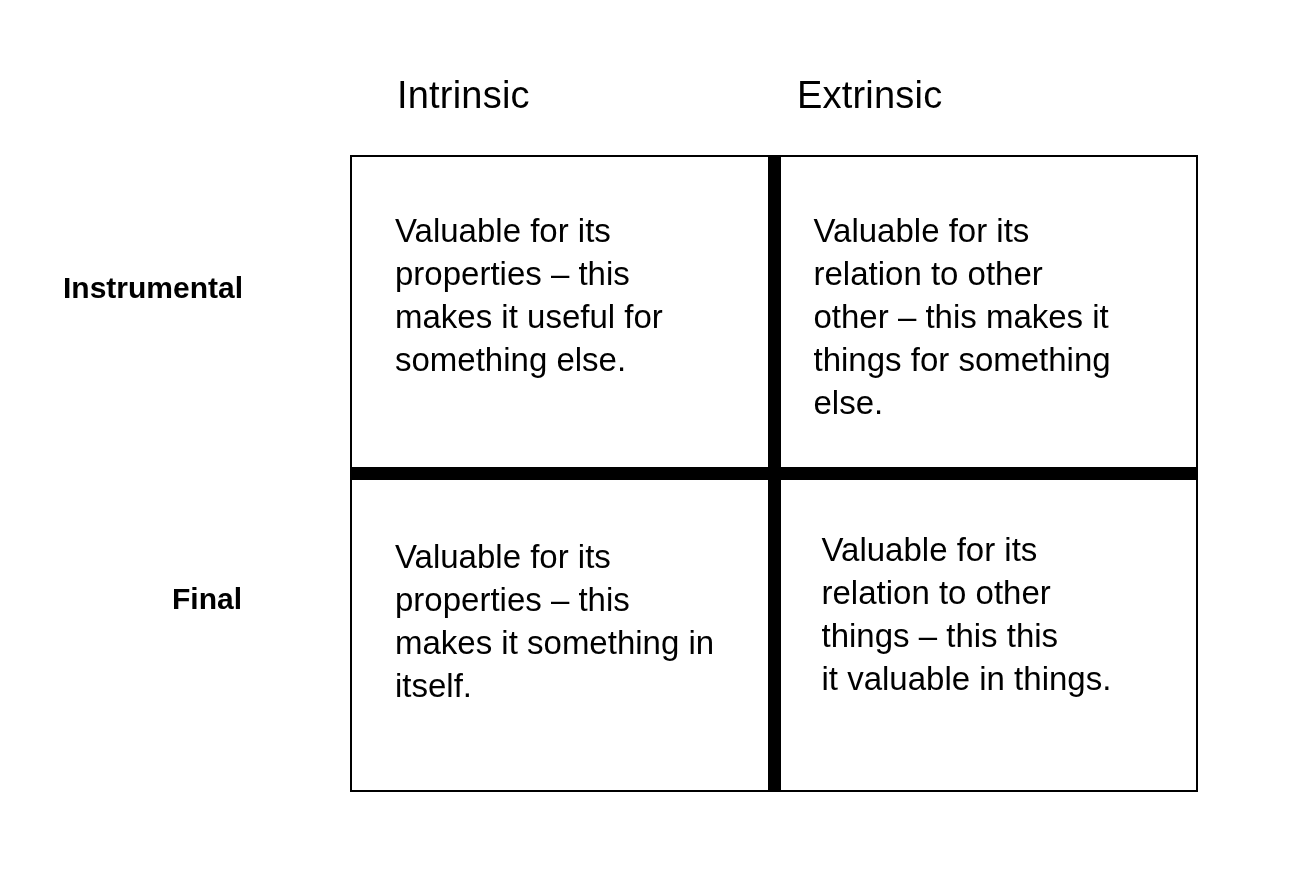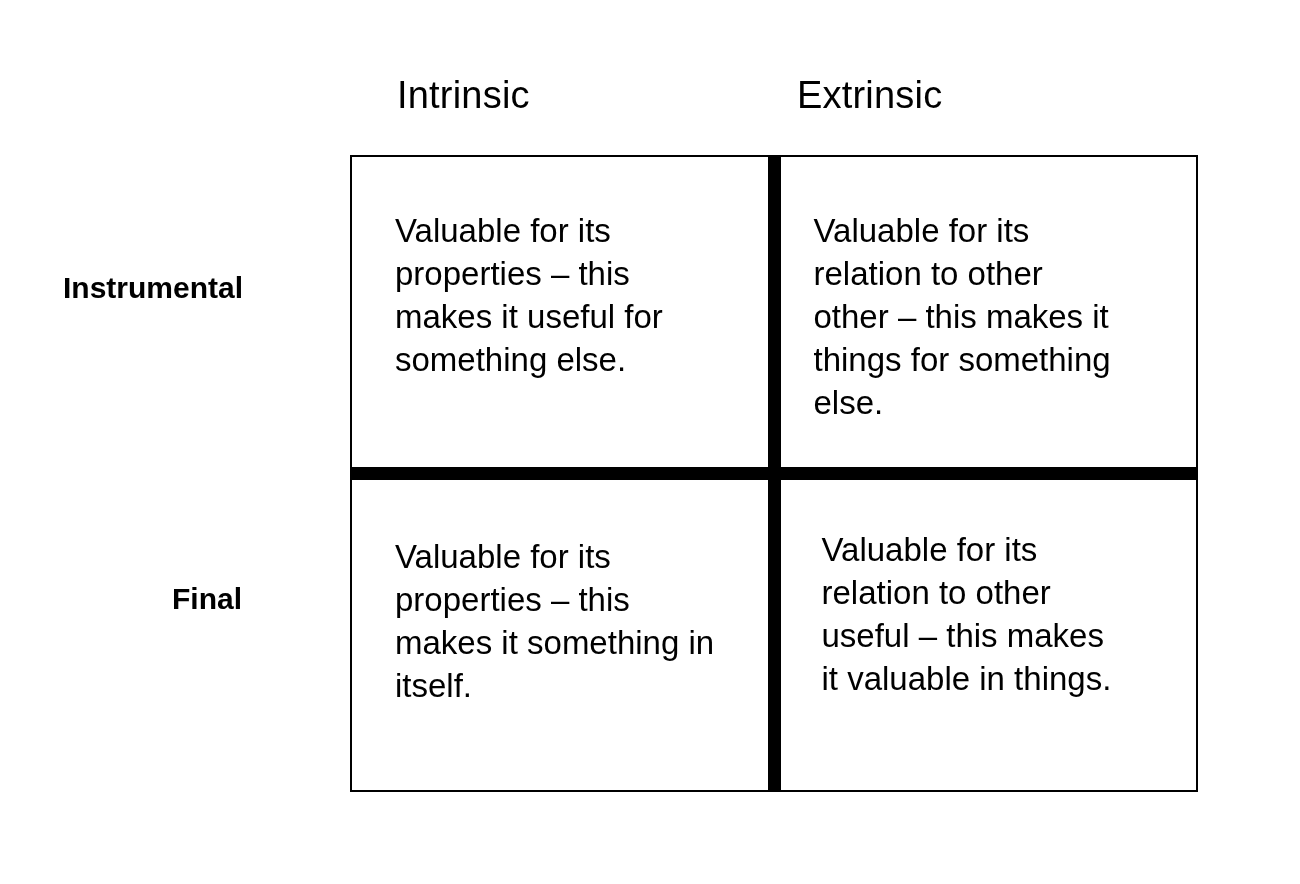--- a/index.html
+++ b/index.html
@@ -99,18 +99,18 @@
     <div class="cell bl">
       <div class="line">Valuable for its</div>
       <div class="line">properties – this</div>
       <div class="line">makes it something in</div>
       <div class="line">itself.</div>
     </div>
 
     <div class="cell br">
       <div class="line">Valuable for its</div>
       <div class="line">relation to other</div>
-      <div class="line">useful – this makes</div>
+      <div class="line">things – this this</div>
       <div class="line">it valuable in things.</div>
     </div>
 
   </div>
 </div>
 
 </body></html>

